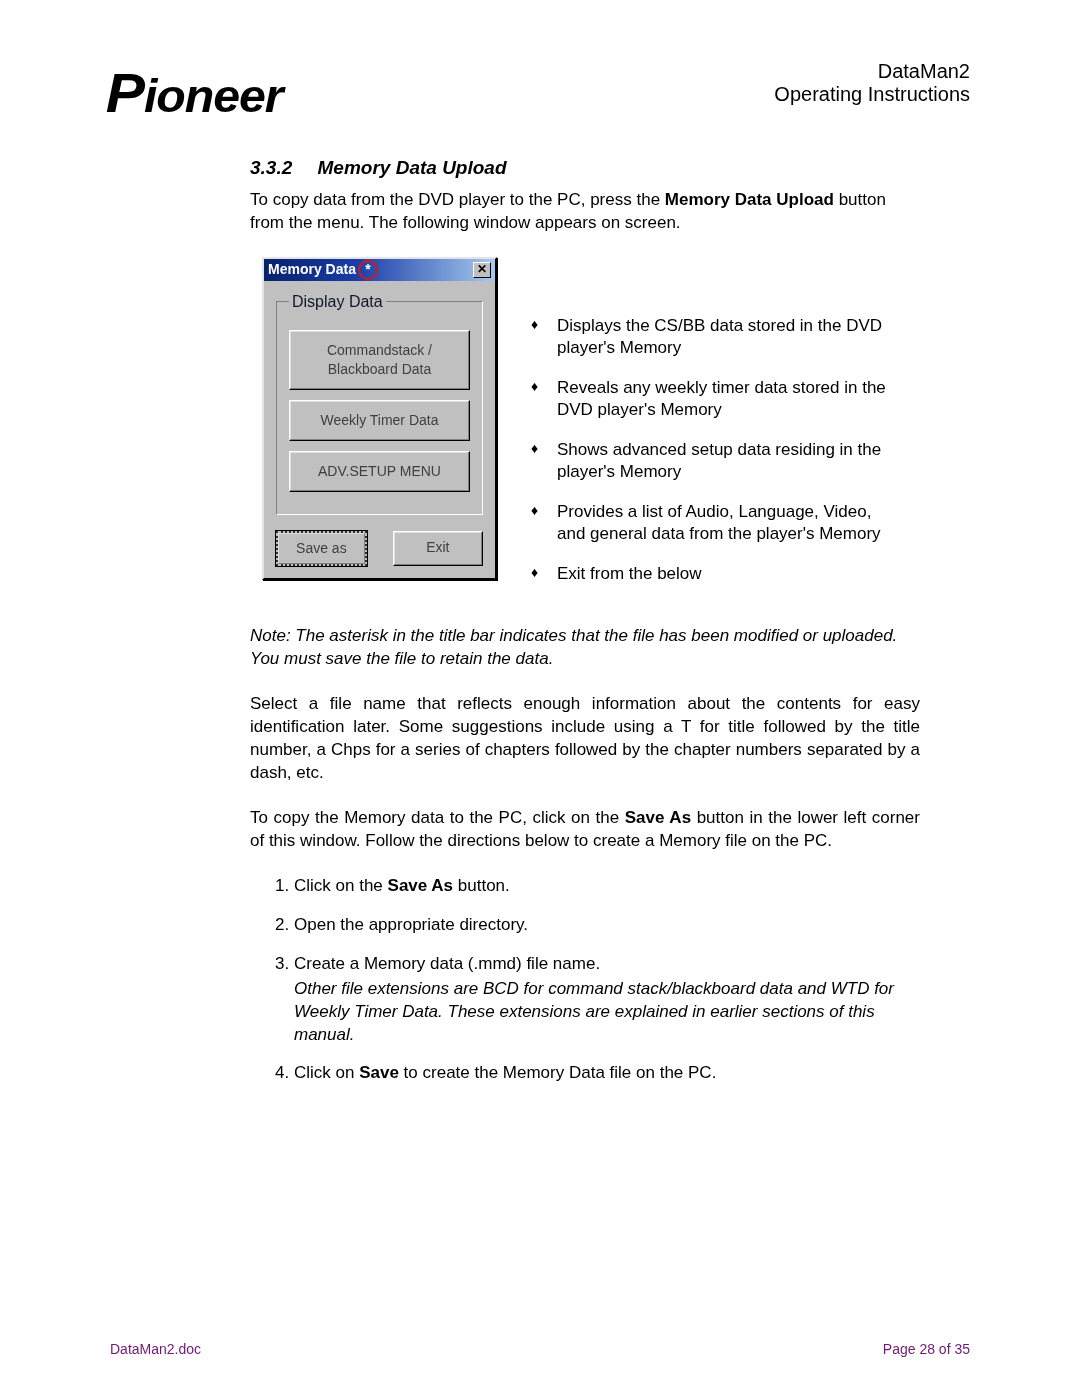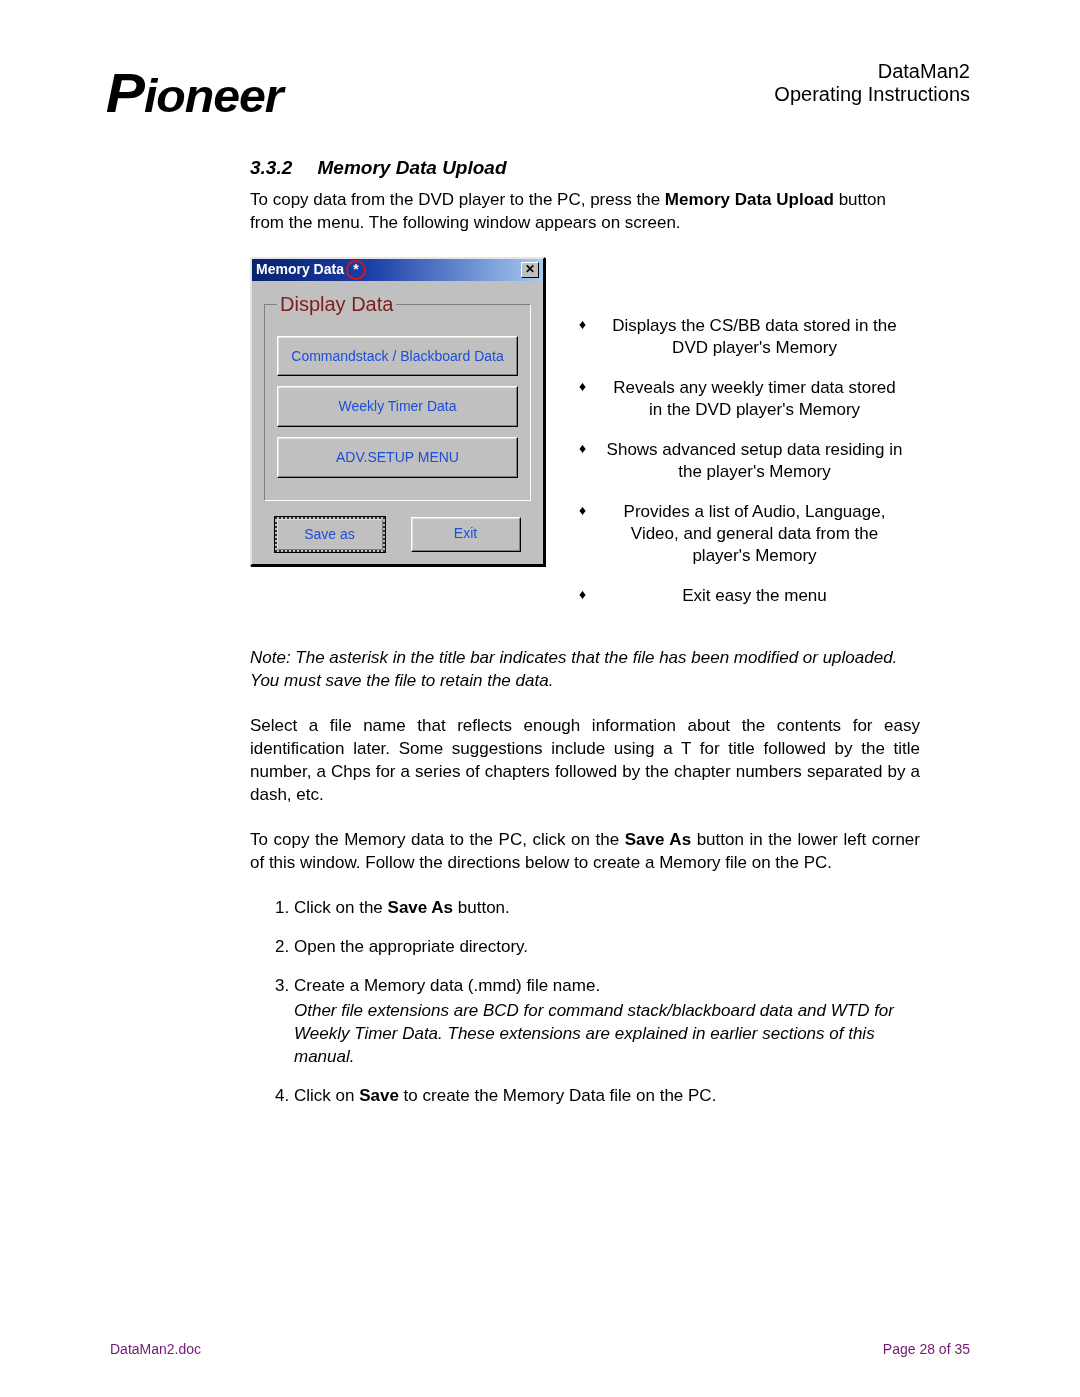--- a/index.html
+++ b/index.html
@@ -53,28 +53,29 @@
 
   .two-col {
     display: flex;
     gap: 30px;
     align-items: flex-start;
     margin-bottom: 22px;
   }
 
   
   .dialog {
-    width: 295px;
+    width: 235px;
     background: #c0c0c0;
     border: 2px solid #000;
     border-top-color: #e4e4e4;
     border-left-color: #e4e4e4;
     box-shadow: 1px 1px 0 #000;
     font-family: "MS Sans Serif", Tahoma, Arial, sans-serif;
     font-size: 14px;
+    margin-left: 12px;
   }
   .titlebar {
     background: linear-gradient(90deg, #08216b 0%, #1a3da8 40%, #a6caf0 100%);
     color: #fff;
     font-weight: bold;
     padding: 2px 4px;
     display: flex;
     align-items: center;
     justify-content: space-between;
     height: 22px;
@@ -110,37 +111,37 @@
   .dialog-body { padding: 10px 12px 12px 12px; }
   fieldset.group {
     border: 1px solid #808080;
     border-right-color: #fff;
     border-bottom-color: #fff;
     margin: 0 0 16px 0;
     padding: 18px 12px 12px 12px;
   }
   fieldset.group legend {
     padding: 0 3px;
-    font-size: 20px;
-    color: #7f1d1d;
+    font-size: 16px;
+    color: #0f172a;
   }
   .win-btn {
     display: block;
     width: 100%;
     text-align: center;
     padding: 10px 4px;
     background: #c0c0c0;
     border: 1px solid #000;
     border-top-color: #fff;
     border-left-color: #fff;
     box-shadow: inset -1px -1px 0 #808080, inset 1px 1px 0 #dfdfdf;
     margin-bottom: 10px;
     font-family: "MS Sans Serif", Tahoma, Arial, sans-serif;
     font-size: 14px;
-    color: #1d4ed8;
+    color: #404040;
   }
   .win-btn.last { margin-bottom: 0; }
   .btn-row {
     display: flex;
     gap: 26px;
     justify-content: center;
   }
   .btn-row .win-btn {
     width: 110px;
     padding: 6px 4px;
@@ -150,21 +151,20 @@
     border: 2px dotted #303030;
     outline: 1px solid #000;
   }
 
   .feature-list {
     flex: 1;
     list-style: none;
     padding: 0;
     margin: 58px 16px 0 0;
     font-size: 17px;
-    text-align: center;
   }
   .feature-list li {
     position: relative;
     padding-left: 30px;
     margin-bottom: 18px;
     line-height: 1.3;
   }
   .feature-list li::before {
     content: "\2666";
     position: absolute;
@@ -241,21 +241,21 @@
             <div class="win-btn">Exit</div>
           </div>
         </div>
       </div>
 
       <ul class="feature-list">
         <li>Displays the CS/BB data stored in the DVD player's Memory</li>
         <li>Reveals any weekly timer data stored in the DVD player's Memory</li>
         <li>Shows advanced setup data residing in the player's Memory</li>
         <li>Provides a list of Audio, Language, Video, and general data from the player's Memory</li>
-        <li>Exit easy the menu</li>
+        <li>Exit from the below</li>
       </ul>
     </div>
 
     <p class="note">Note: The asterisk in the title bar indicates that the file has been modified or uploaded. You must save the file to retain the data.</p>
 
     <p class="para justify">Select a file name that reflects enough information about the contents for easy identification later.  Some suggestions include using a T for title followed by the title number, a Chps for a series of chapters followed by the chapter numbers separated by a dash, etc.</p>
 
     <p class="para justify">
       <span>To copy the Memory data to the PC, click on the </span><b>Save As</b><span> button in the lower left corner of this window. Follow the directions below to create a Memory file on the PC.</span>
     </p>

